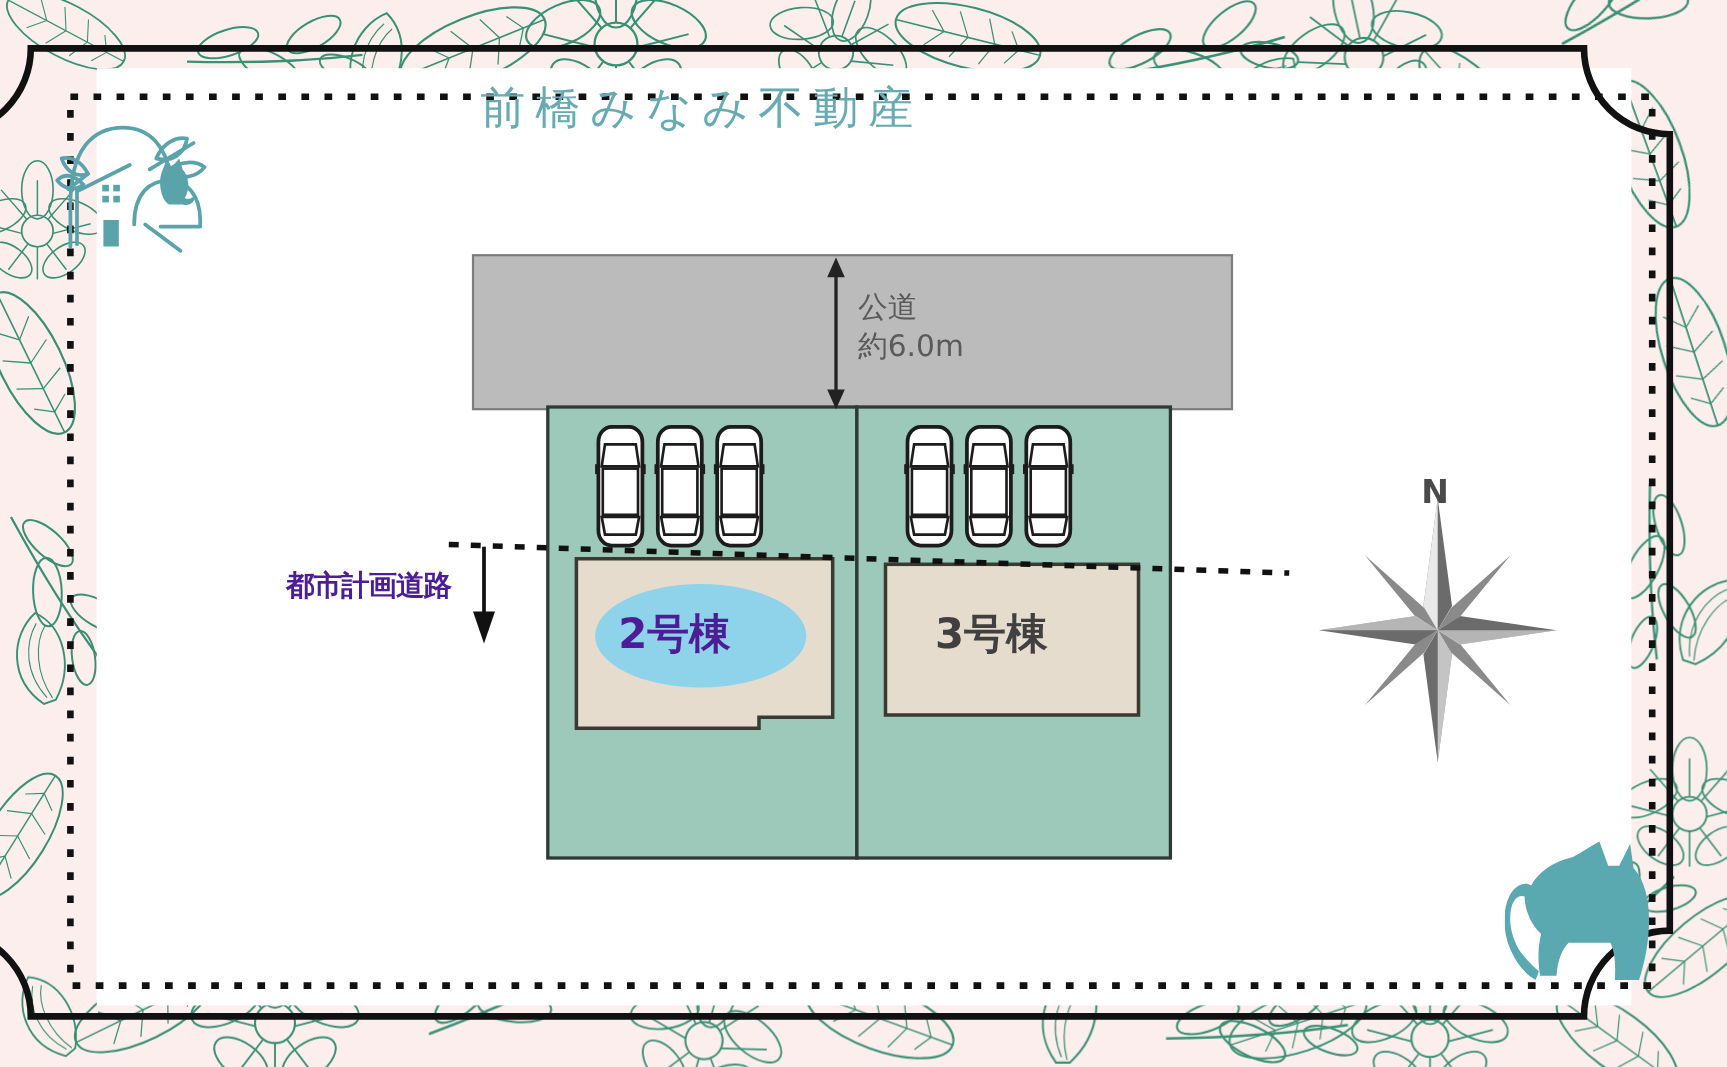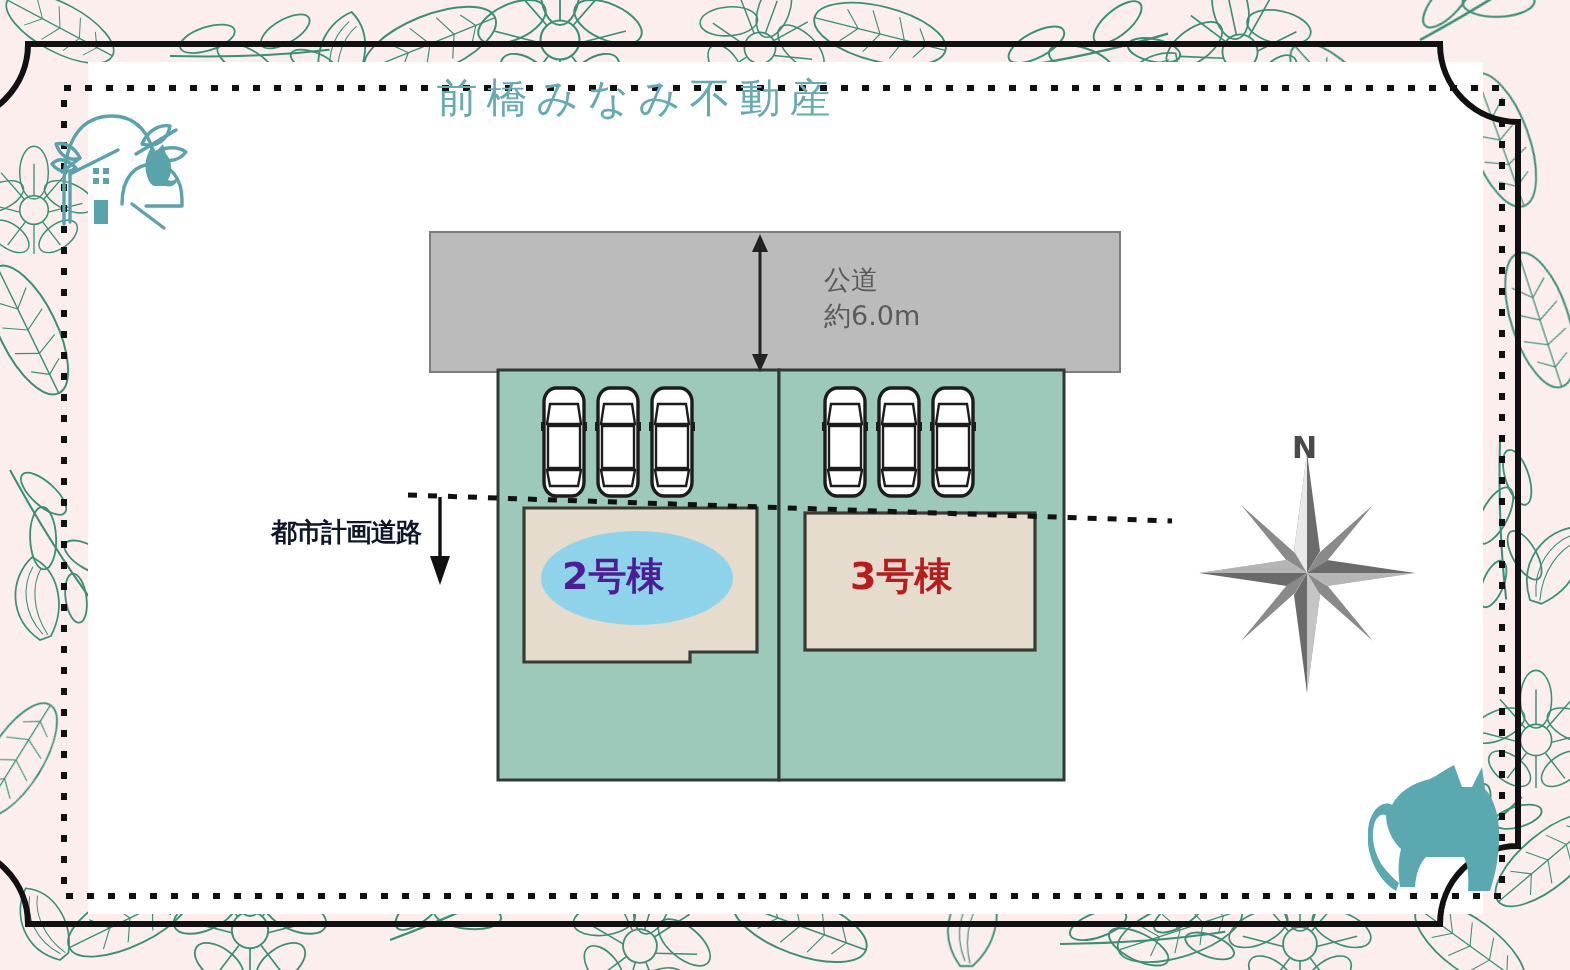--- a/index.html
+++ b/index.html
@@ -39,33 +39,33 @@
   #header-title .title-text{
     color:#66aab2;font-size:41px;letter-spacing:9px;font-weight:400;
     font-family:"DejaVu Sans","Liberation Sans",sans-serif;
     white-space:nowrap;
   }
 
   
   .plan-label{position:absolute;z-index:6;white-space:nowrap;pointer-events:none;}
 
   #road-label{
-    left:824px;top:262px;color:#5a5a5a;font-size:27px;line-height:36px;
+    left:780px;top:262px;color:#5a5a5a;font-size:27px;line-height:36px;
     font-family:"DejaVu Sans","Liberation Sans",sans-serif;text-align:left;
   }
   #planning-road-label{
-    left:271px;top:515px;color:#0f172a;font-size:26px;letter-spacing:-1px;
+    left:260px;top:515px;color:#4c1d95;font-size:26px;letter-spacing:-1px;
     font-family:"DejaVu Sans","Liberation Sans",sans-serif;font-weight:600;
   }
   #building-2-label{
     left:562px;top:551px;color:#4c1d95;font-size:38px;font-weight:700;
     font-family:"DejaVu Sans","Liberation Sans",sans-serif;
   }
   #building-3-label{
-    left:850px;top:551px;color:#b91c1c;font-size:38px;font-weight:700;
+    left:850px;top:551px;color:#404040;font-size:38px;font-weight:700;
     font-family:"DejaVu Sans","Liberation Sans",sans-serif;
   }
   #compass-north-label{
     left:1292px;top:430px;color:#4a4a4a;font-size:30px;font-weight:700;
     font-family:"DejaVu Sans","Liberation Sans",sans-serif;
   }
 </style>
 </head>
 <body>
 

